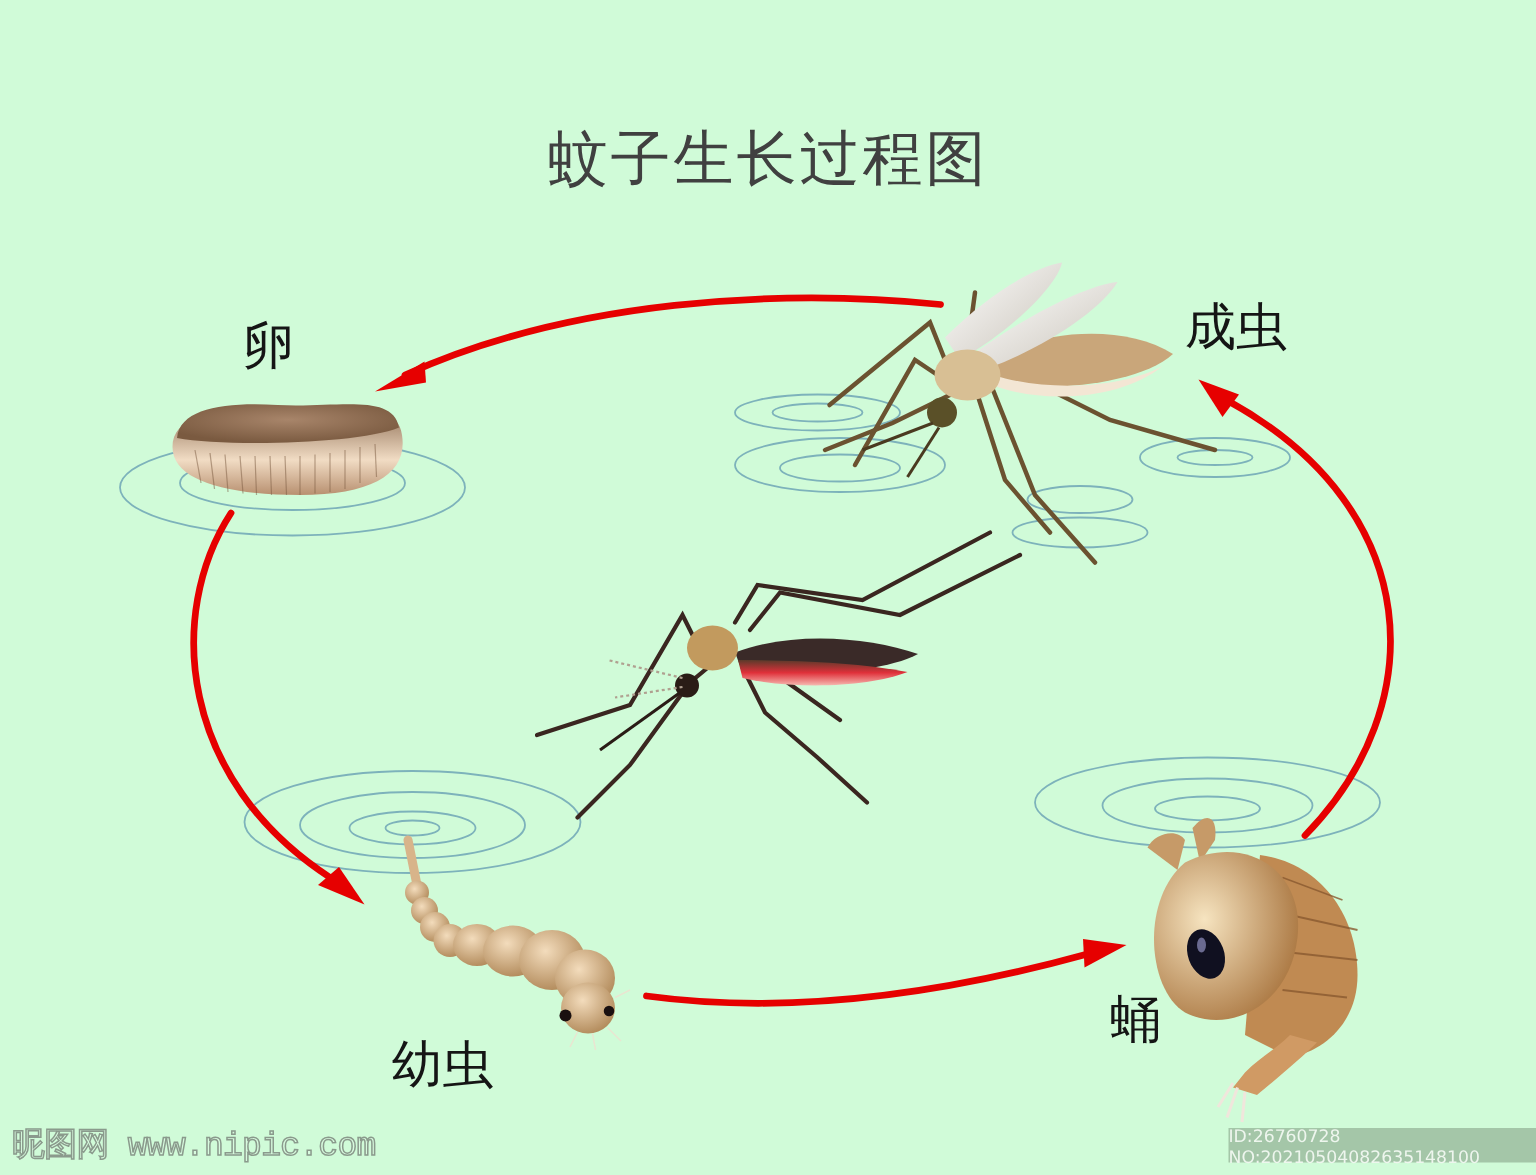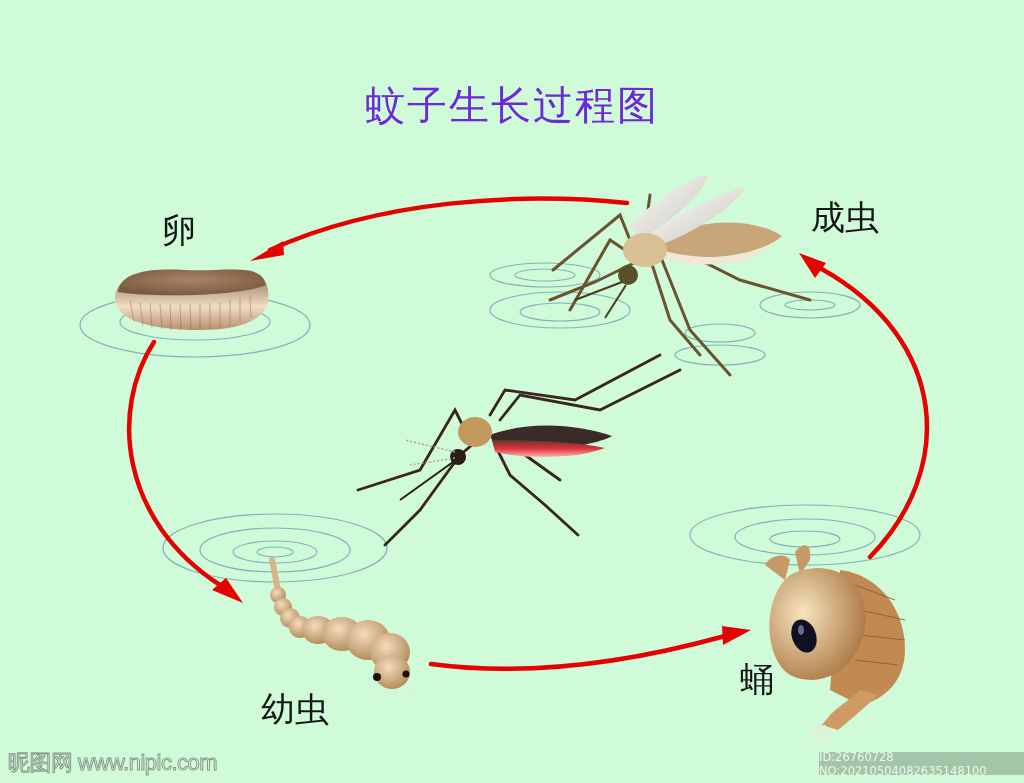--- a/index.html
+++ b/index.html
@@ -5,35 +5,35 @@
     html, body { margin: 0; padding: 0; }
     body {
       width: 1024px; height: 783px; overflow: hidden;
       background: #d0fbd8;
       font-family: "DejaVu Serif", "Liberation Serif", serif;
       position: relative;
     }
     .canvas { position: absolute; left: 0; top: 0; width: 1024px; height: 783px; }
     .title {
       position: absolute; left: 0; width: 1024px; top: 78px;
-      text-align: center; font-size: 40px; color: #6d28d9; letter-spacing: 2px;
+      text-align: center; font-size: 40px; color: #404040; letter-spacing: 2px;
       font-family: "DejaVu Serif", serif;
     }
     .label {
       position: absolute; font-size: 34px; color: #151515;
       font-family: "DejaVu Serif", serif; white-space: nowrap;
     }
     .lbl-egg { left: 162px; top: 208px; }
-    .lbl-adult { left: 811px; top: 195px; }
+    .lbl-adult { left: 790px; top: 195px; }
     .lbl-larva { left: 261px; top: 655px; margin-top: 32px; }
     .lbl-pupa { left: 740px; top: 657px; }
     .wm-left {
       position: absolute; left: 8px; top: 748px; font-size: 22px;
       color: #d8fbdf; -webkit-text-stroke: 1px #8a9a8c;
-      font-family: Liberation Sans, sans-serif; letter-spacing: -0.5px;
+      font-family: Liberation Mono, monospace; letter-spacing: -0.5px;
     }
     .wm-right {
       position: absolute; left: 787px; top: 752px; width: 230px; height: 23px;
       background: #a4c6a8; color: #eef6ee; font-size: 11.5px;
       font-family: "DejaVu Sans", sans-serif;
       display: flex; align-items: center; justify-content: center; margin-left: 32px;
     }
   </style>
 </head>
 <body>

